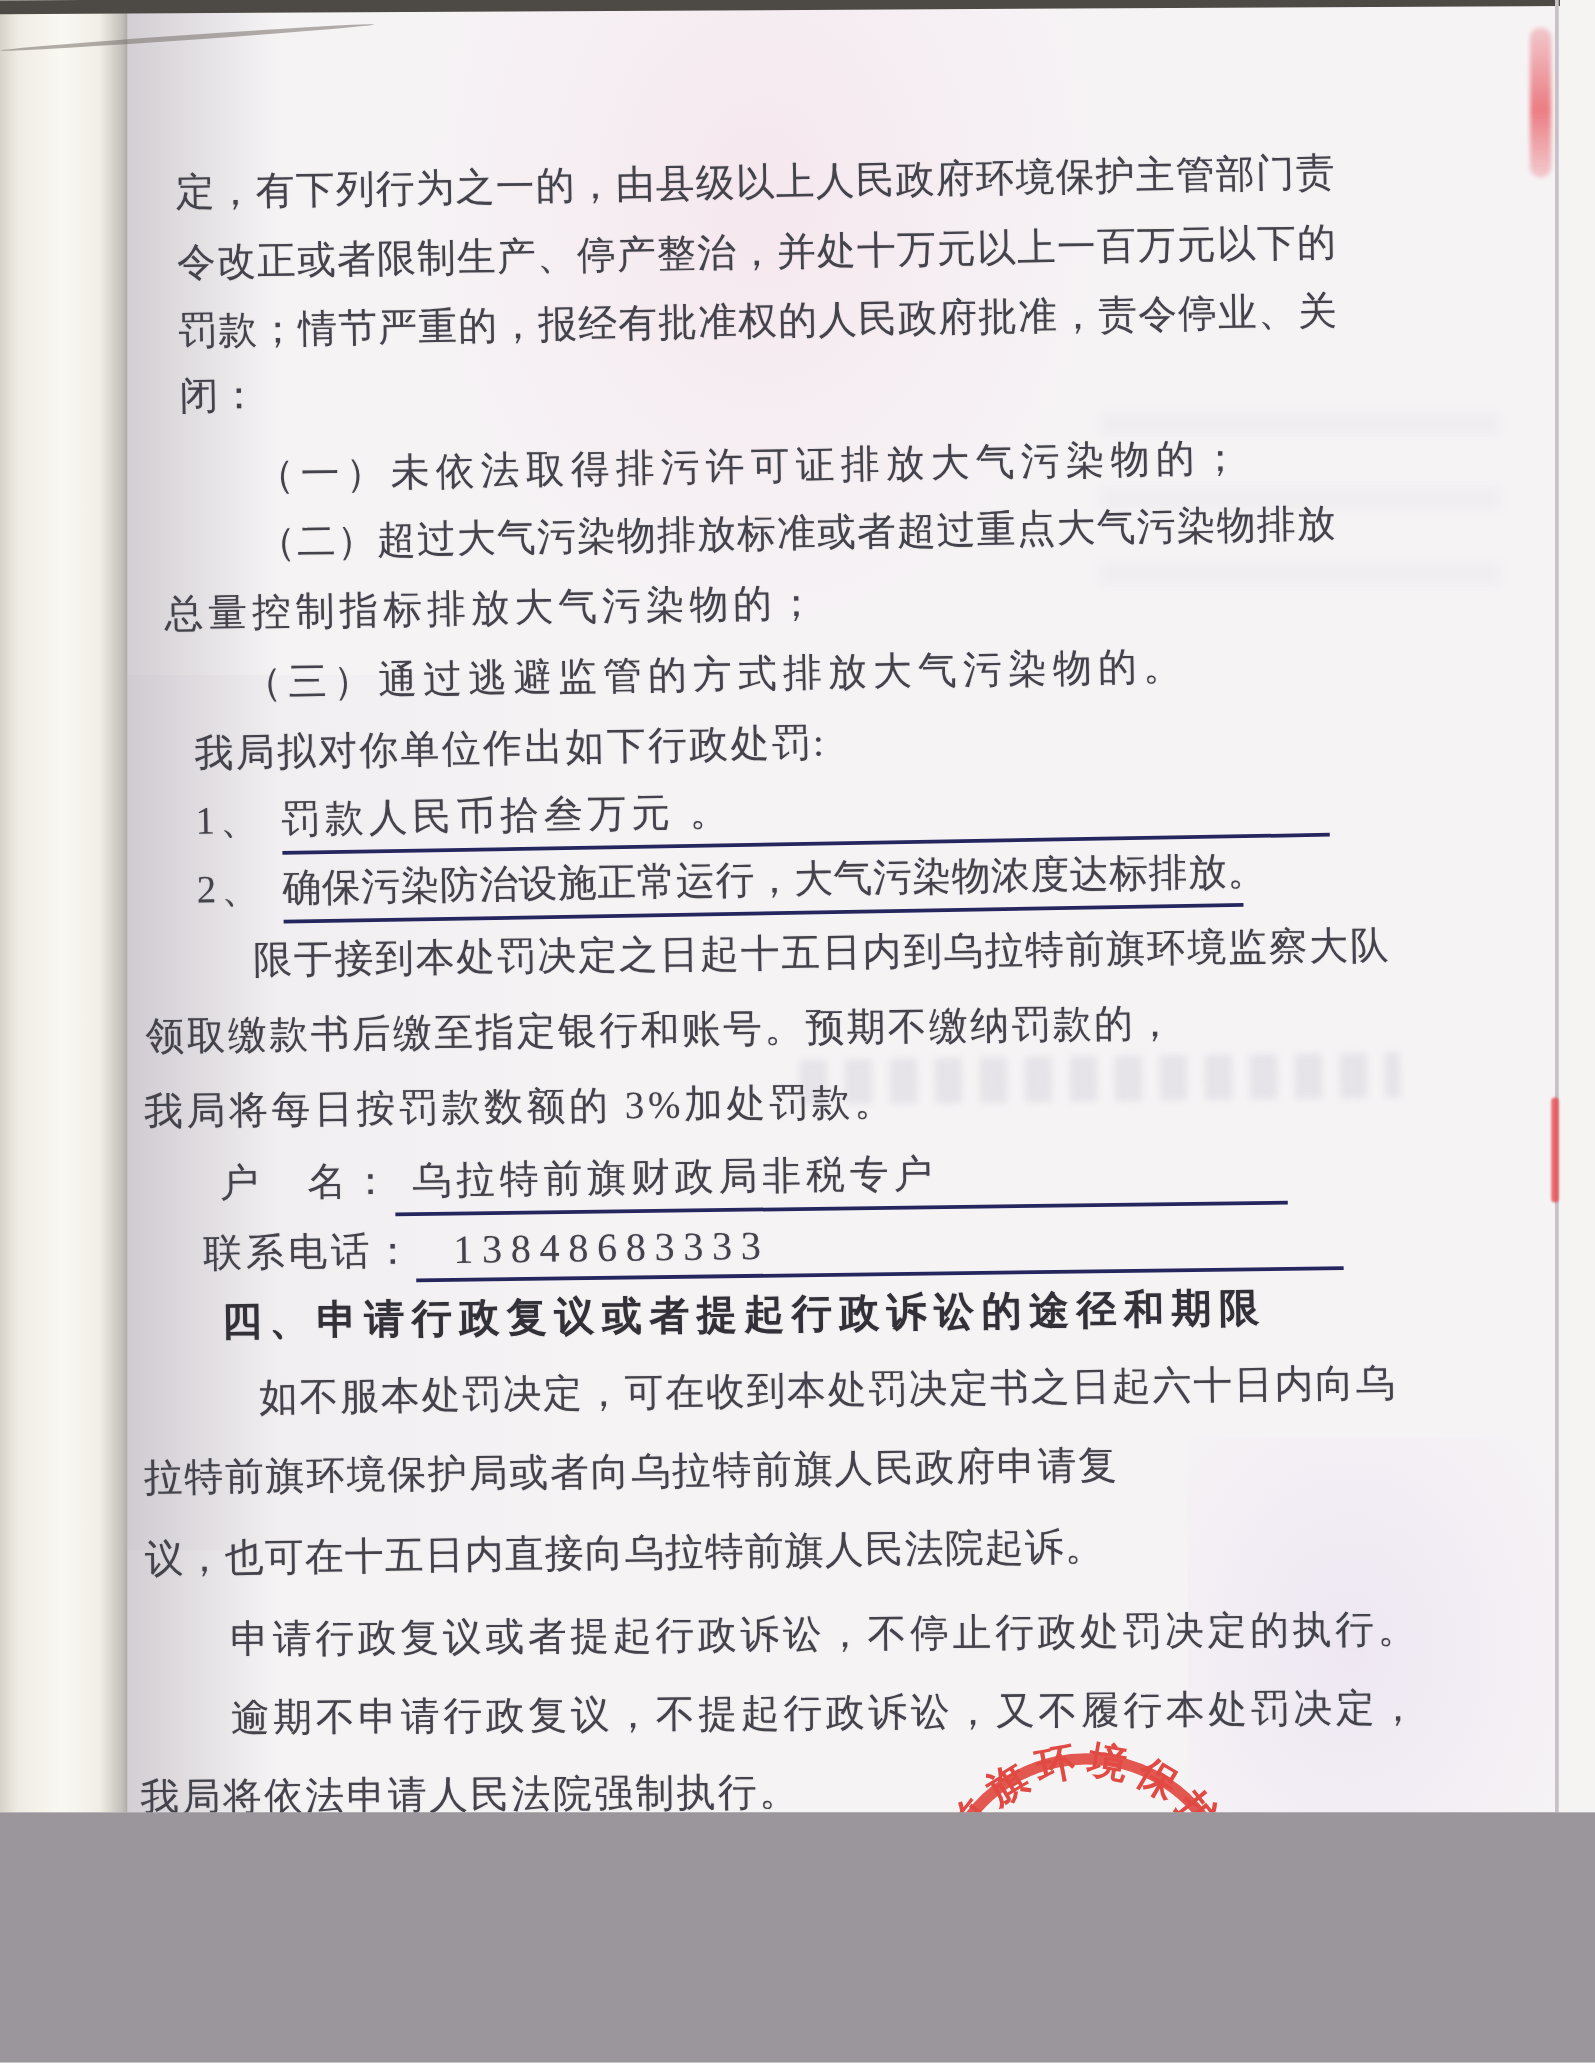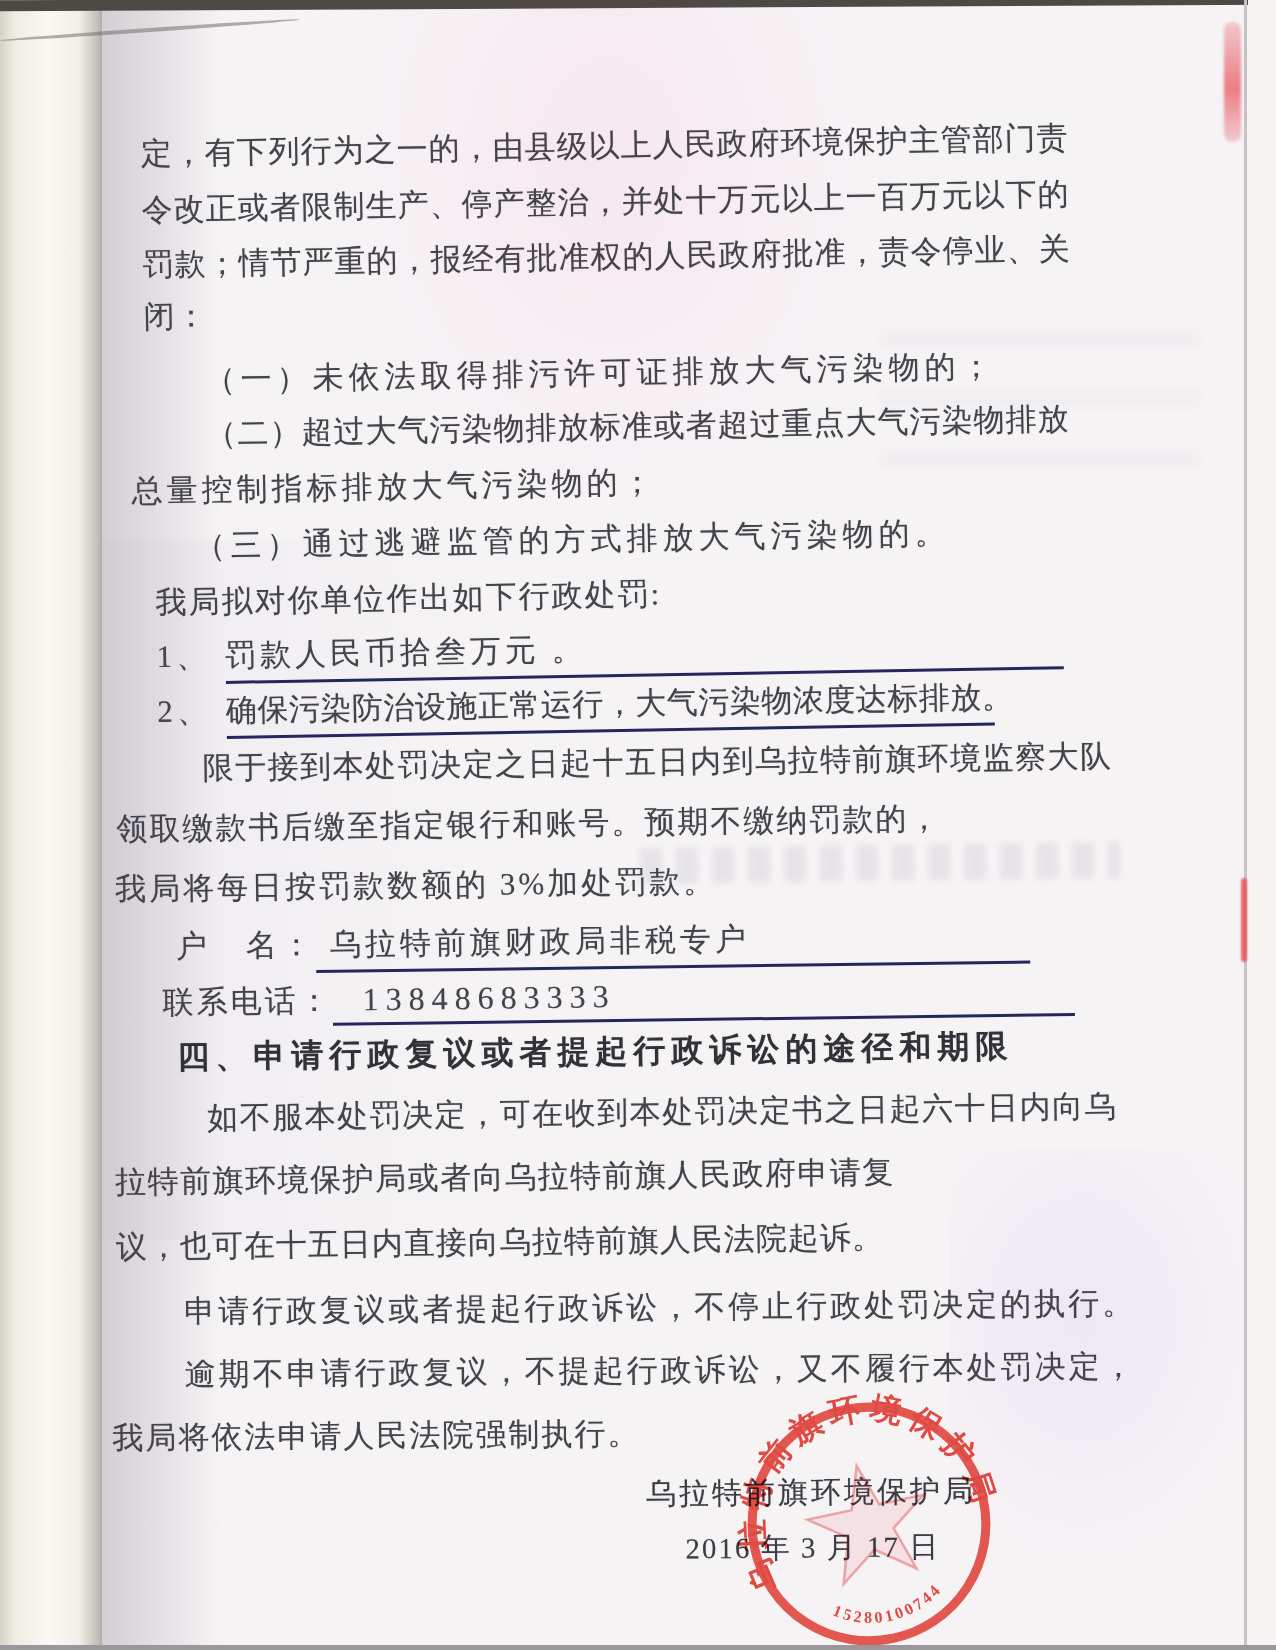--- a/index.html
+++ b/index.html
@@ -1,18 +1,18 @@
 <!DOCTYPE html>
 <html><head>
 <meta charset="utf-8">
 <style>
   html,body{margin:0;padding:0;background:#9a969c;}
   #page{
     position:relative;
-    width:1276px;height:1645px;
+    width:1276px;height:1450px;
     margin:0 auto;
     overflow:hidden;
     background:#f6f3f5;
     font-family:"Liberation Serif","DejaVu Serif",serif;
     color:#43424a;
   }
   
   .wash{position:absolute;pointer-events:none;}
   .wash-pink{left:330px;top:0;width:560px;height:520px;
     background:radial-gradient(ellipse at 50% 30%,rgba(244,214,228,.38),rgba(244,214,228,0) 70%);}

